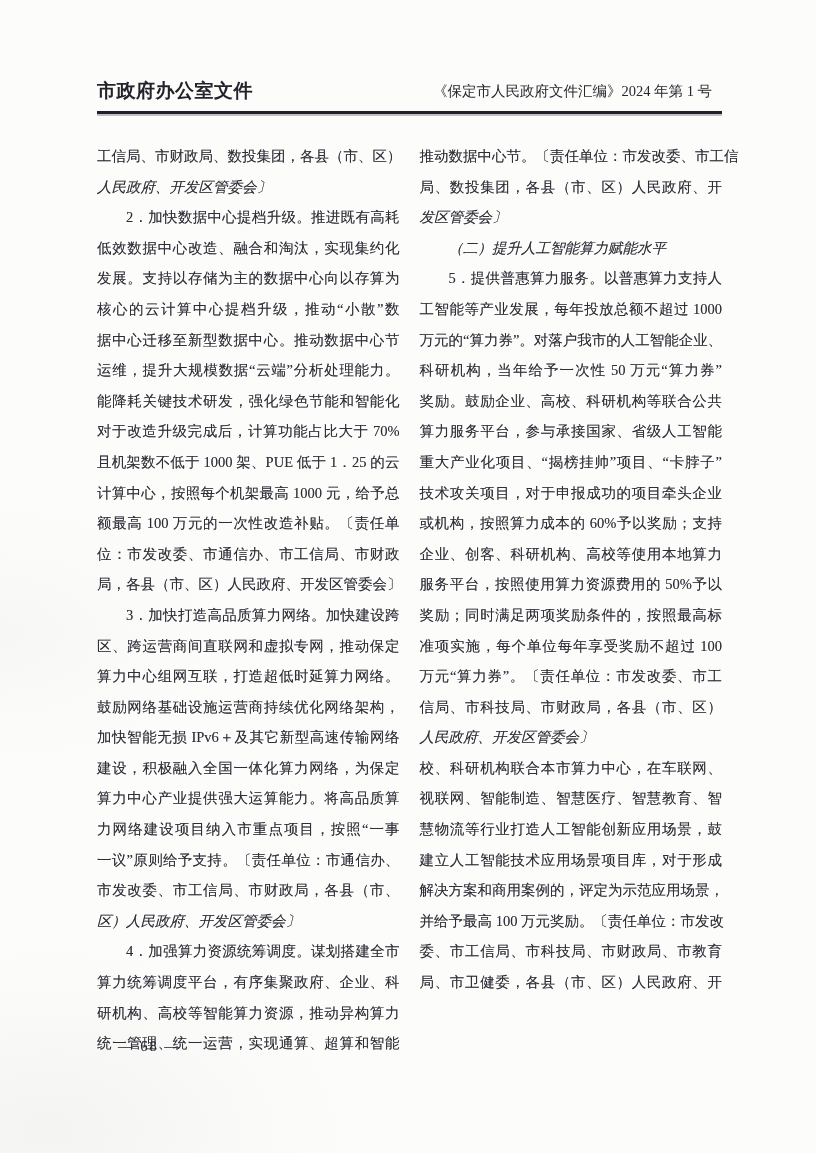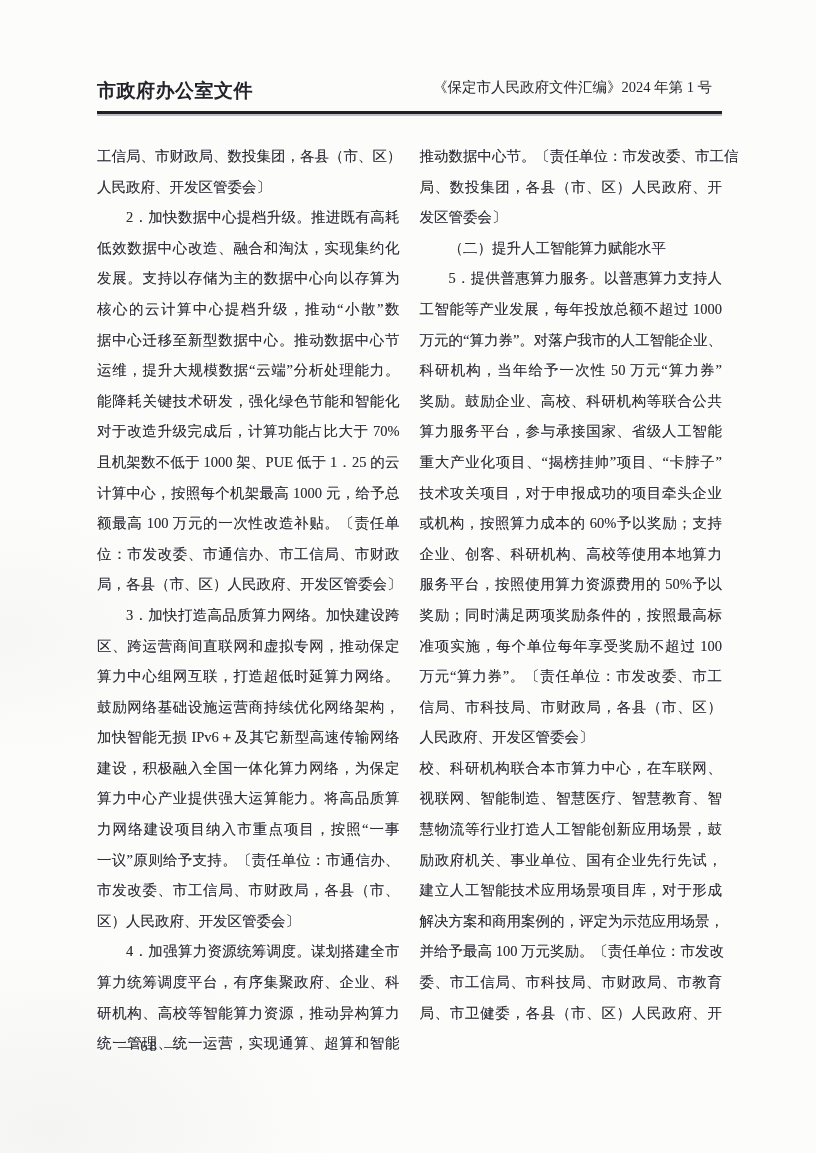--- a/index.html
+++ b/index.html
@@ -21,21 +21,21 @@
   }
   .textblock {
     position: absolute;
     left: 97px;
     top: 78px;
     width: 625px;
   }
   .hdr {
     display: flex;
     justify-content: space-between;
-    align-items: flex-start;
+    align-items: center;
     padding-bottom: 7px;
   }
   .hdr-left {
     font-family: "Liberation Sans", sans-serif;
     font-weight: bold;
     font-size: 19px;
     color: #23232b;
     letter-spacing: 0.5px;
   }
   .hdr-right {
@@ -63,20 +63,21 @@
     line-height: 30.6px;
     font-size: 14.5px;
     color: #2e2e38;
     text-align: justify;
     text-align-last: justify;
     white-space: nowrap;
     text-shadow: 0 0 0.5px rgba(46, 46, 58, 0.45);
   }
   .line.short {
     text-align-last: left;
+    font-style: italic;
   }
   .line.indent {
     text-indent: 2em;
   }
   .pagenum {
     position: absolute;
     left: 118px;
     top: 1031px;
     font-size: 14.5px;
     line-height: 30px;
@@ -145,21 +146,20 @@
           <div class="line">企业、创客、科研机构、高校等使用本地算力</div>
           <div class="line">服务平台，按照使用算力资源费用的 50%予以</div>
           <div class="line">奖励；同时满足两项奖励条件的，按照最高标</div>
           <div class="line">准项实施，每个单位每年享受奖励不超过 100</div>
           <div class="line">万元“算力券”。〔责任单位：市发改委、市工</div>
           <div class="line">信局、市科技局、市财政局，各县（市、区）</div>
           <div class="line short">人民政府、开发区管委会〕</div>
           <div class="line">校、科研机构联合本市算力中心，在车联网、</div>
           <div class="line">视联网、智能制造、智慧医疗、智慧教育、智</div>
           <div class="line">慧物流等行业打造人工智能创新应用场景，鼓</div>
-          <div class="line">励政府机关、事业单位、国有企业先行先试，</div>
           <div class="line">建立人工智能技术应用场景项目库，对于形成</div>
           <div class="line">解决方案和商用案例的，评定为示范应用场景，</div>
           <div class="line">并给予最高 100 万元奖励。〔责任单位：市发改</div>
           <div class="line">委、市工信局、市科技局、市财政局、市教育</div>
           <div class="line">局、市卫健委，各县（市、区）人民政府、开</div>
         </div>
     </div>
   </div>
   <div class="pagenum">— 68 —</div>
 </div>

